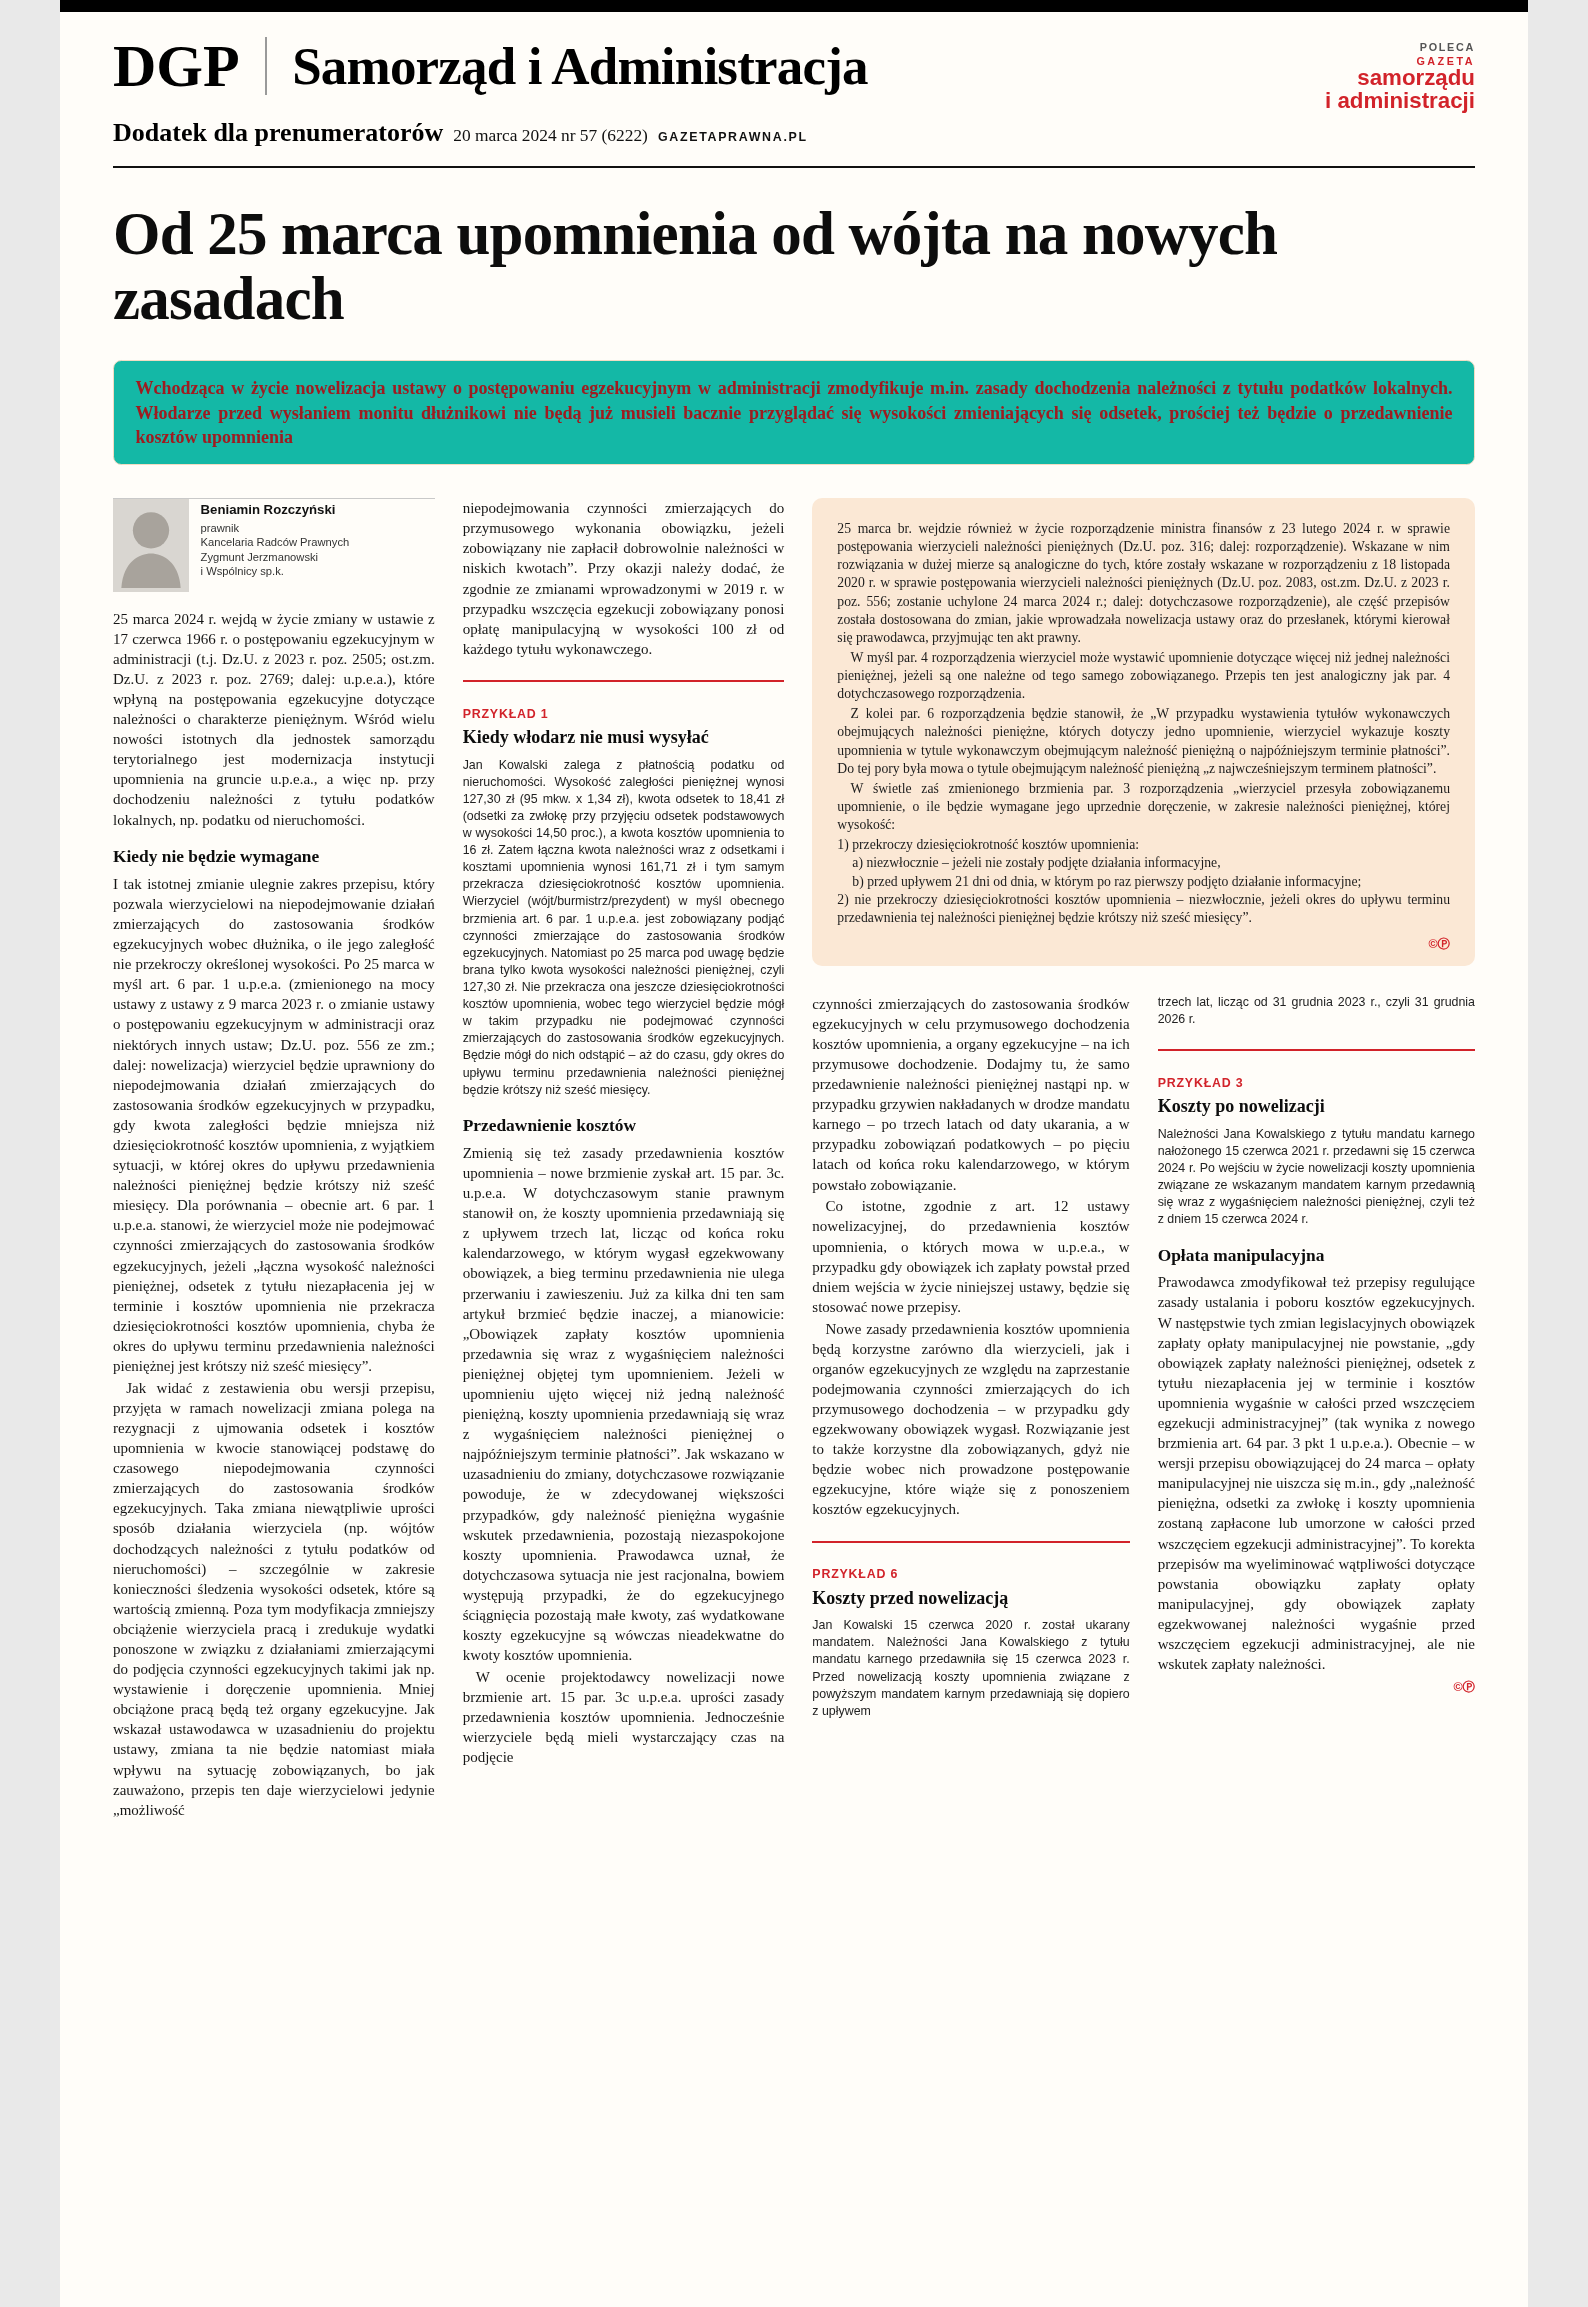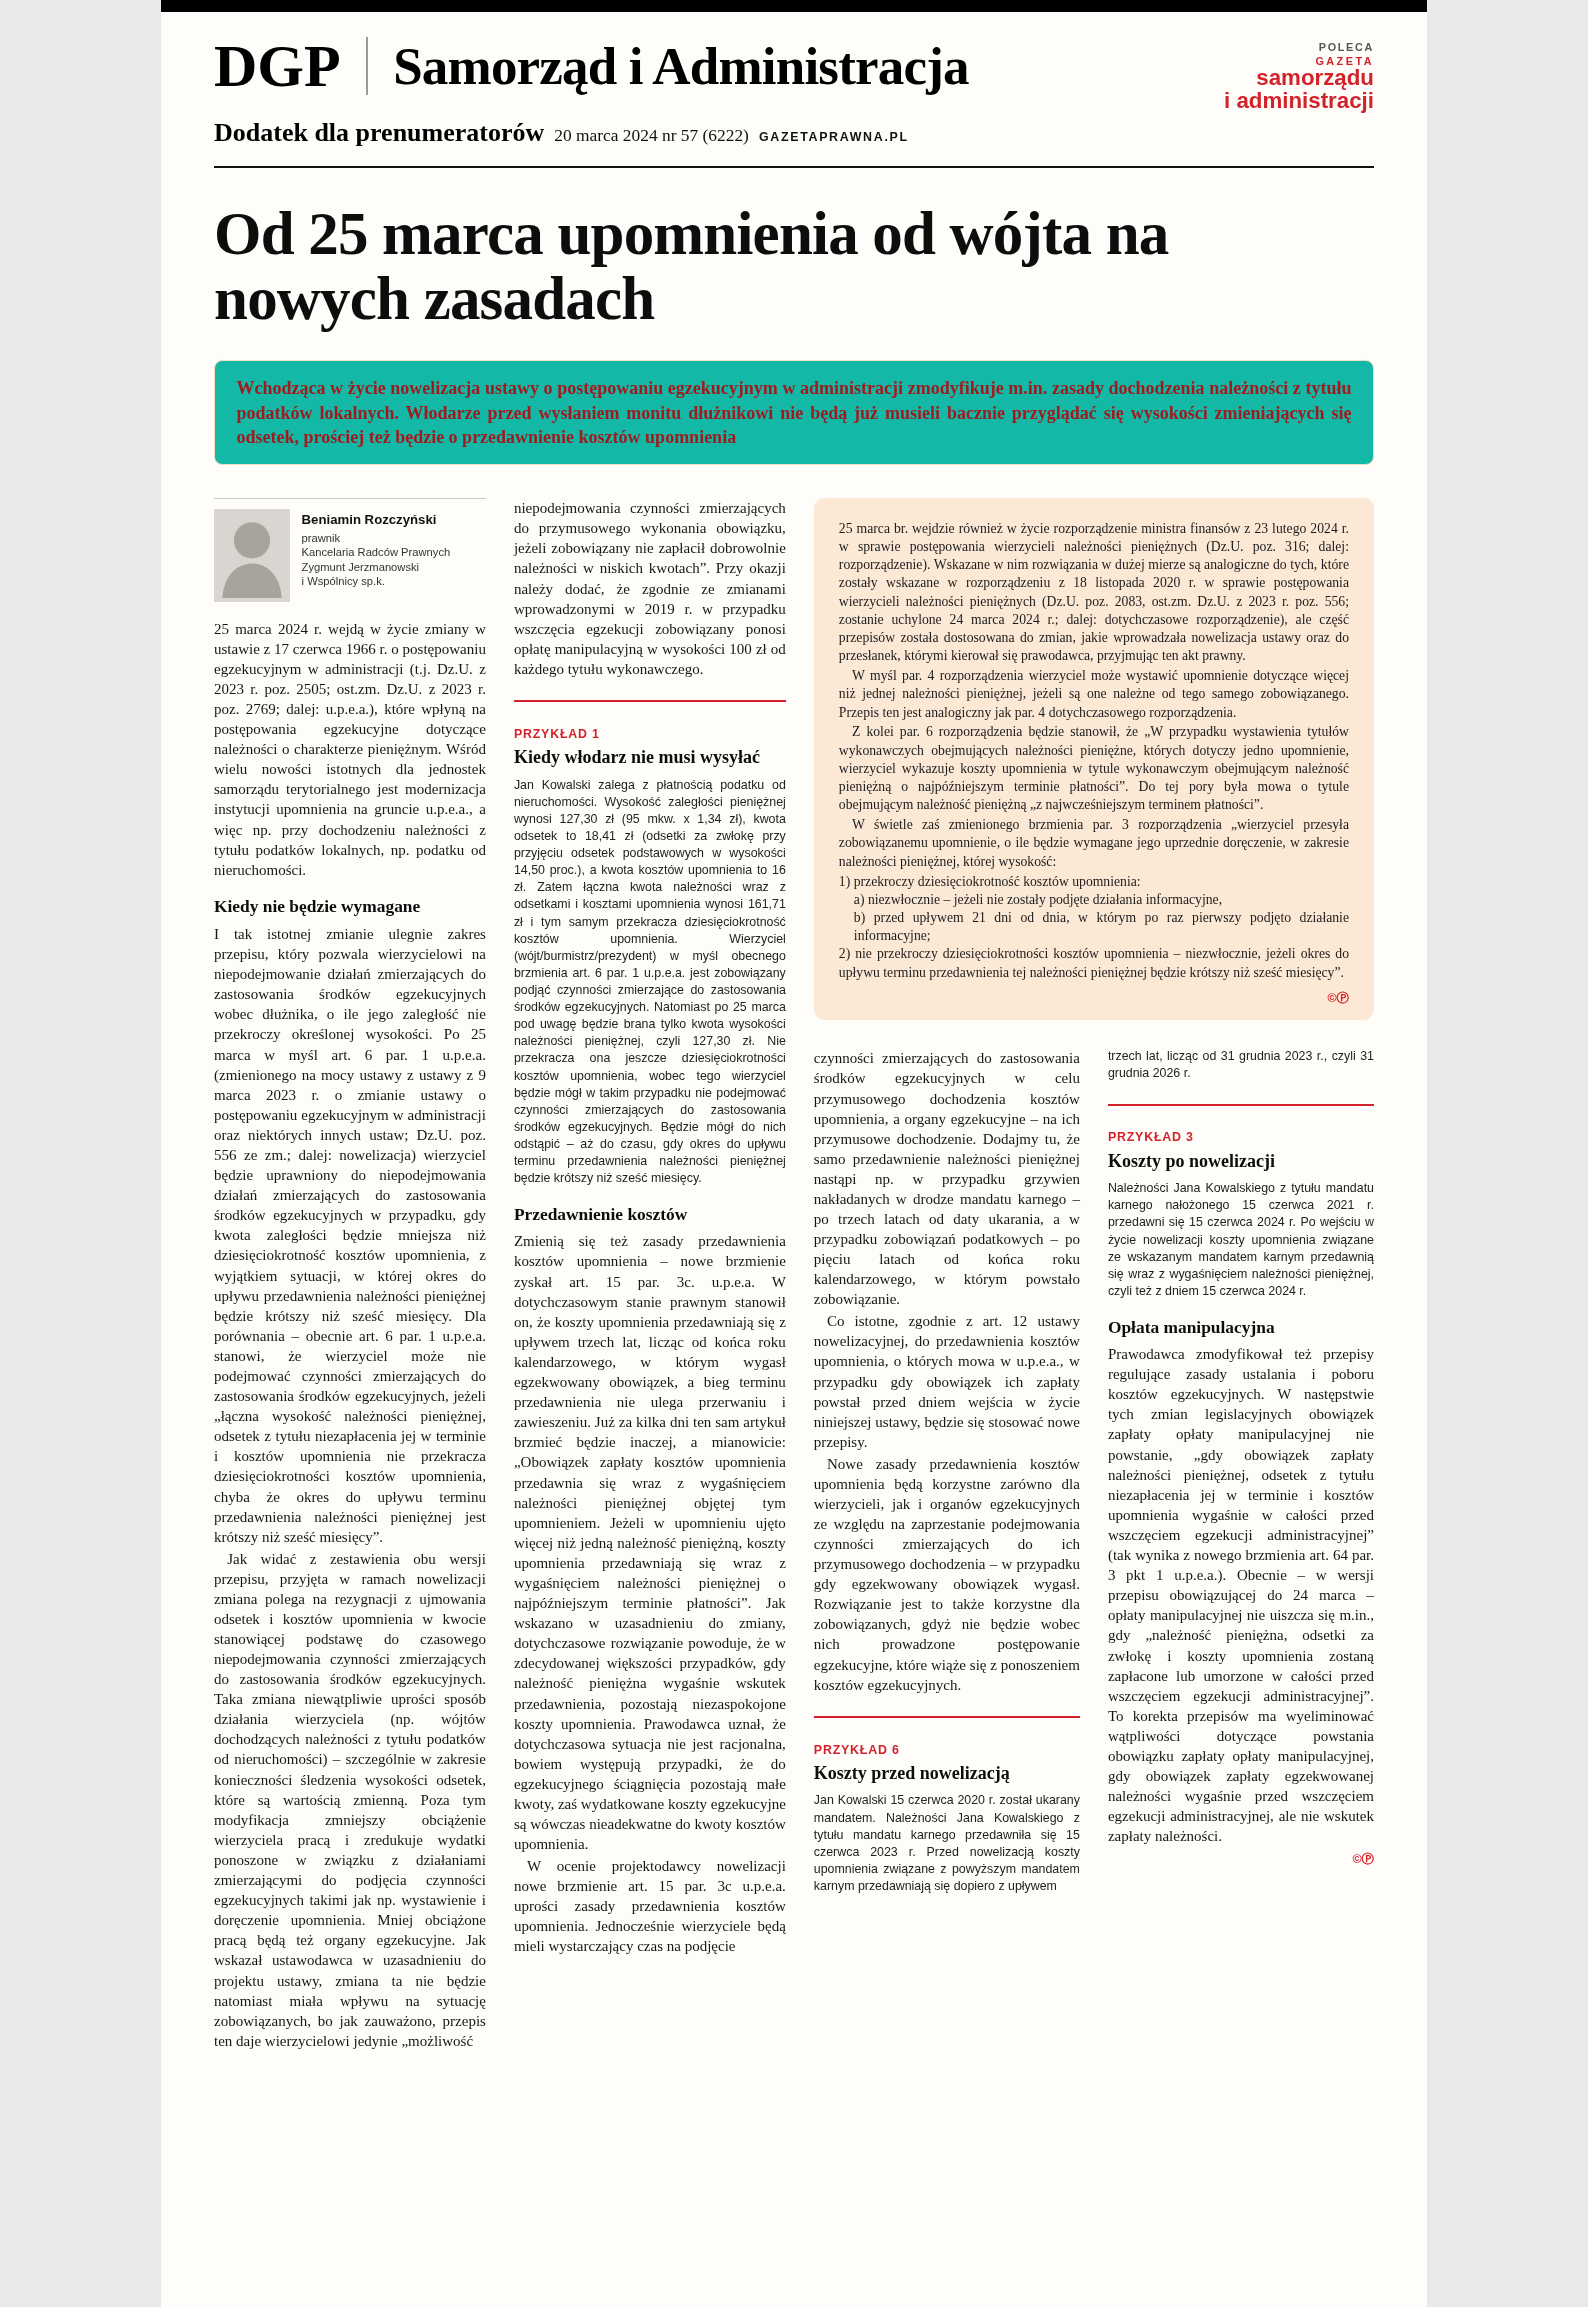--- a/index.html
+++ b/index.html
@@ -1,18 +1,18 @@
 <!DOCTYPE html>
 <html lang="pl" style="font-size:13.2px"><head>
 <meta charset="utf-8">
 <style>
   * { margin:0; padding:0; box-sizing:border-box; }
   html,body { background:#e9e9e9; }
   body { font-family:"Liberation Serif", serif; color:#1a1a1a; }
-  .page { width:1266px; min-height:2307px; margin:0 auto; background:#fffdf9; position:relative; padding:0 53px 40px; }
+  .page { width:1468px; min-height:2307px; margin:0 auto; background:#fffdf9; position:relative; padding:0 53px 40px; }
   .topbar { position:absolute; top:0; left:0; width:100%; height:11.6px; background:#000; }
 
   
   .masthead { padding-top:36px; padding-bottom:18px; border-bottom:2.5px solid #111; display:flex; justify-content:space-between; align-items:flex-start; }
   .logo-row { display:flex; align-items:center; }
   .dgp { font-size:60px; font-weight:bold; letter-spacing:0; color:#000; line-height:1; }
   .logo-divider { width:2.5px; height:58px; background:#9a9a9a; margin:0 25px; }
   .supplement { font-size:53px; font-weight:bold; color:#000; line-height:1; letter-spacing:-0.8px; }
   .sub-row { display:flex; align-items:baseline; gap:10px; margin-top:21.5px; }
   .dodatek { font-size:26px; font-weight:bold; color:#000; }
@@ -28,21 +28,21 @@
   .headline { font-size:61px; font-weight:bold; line-height:1.08; color:#0d0d0d; margin:33px 0 28px; max-width:1291px; letter-spacing:-0.8px; }
   .lead-box { background:#14b8a6; border:0.8px solid #f2dcc3; border-radius:8.3px; padding:15px 21.5px; color:#9e1c20; font-weight:bold; font-size:18px; line-height:1.35; text-align:justify; }
 
   
   .content-grid { display:grid; grid-template-columns:1fr 1fr 2.06fr; column-gap:28px; margin-top:33px; }
   .col p.body { font-size:15px; line-height:1.34; text-align:justify; color:#161616; }
   .col p.body + p.body { text-indent:13.2px; margin-top:1.7px; }
   .subhead { font-size:17.4px; font-weight:bold; margin:16.5px 0 6.6px; color:#0d0d0d; }
 
   
-  .author-card { display:flex; gap:11.6px; border-top:0.8px solid #c9c9c9; padding-top:10px; margin-bottom:16.5px; align-items:flex-start; }
+  .author-card { display:flex; gap:11.6px; border-top:0.8px solid #c9c9c9; padding-top:0; margin-bottom:16.5px; align-items:flex-start; }
   .author-photo { width:76px; height:93px; background:#d9d6d1; flex:0 0 auto; display:flex; align-items:flex-end; justify-content:center; overflow:hidden; }
   .author-meta { font-family:"Liberation Sans", sans-serif; padding-top:3.3px; }
   .author-name { font-size:13.2px; font-weight:bold; color:#111; margin-bottom:3.3px; }
   .author-role, .author-firm { font-size:11.2px; color:#333; line-height:1.3; }
 
   
   .example { border-top:2.5px solid #d2232a; margin-top:21.5px; padding-top:8.3px; }
   .example-label { color:#d2232a; font-family:"Liberation Sans", sans-serif; font-weight:bold; font-size:12.4px; letter-spacing:0.8px;margin-top:16px; }
   .example-title { font-size:18px; font-weight:bold; margin:6.6px 0 8.3px; color:#0d0d0d; }
   .example-body { font-family:"Liberation Sans", sans-serif; font-size:12.4px; line-height:1.38; text-align:justify; color:#222; }

